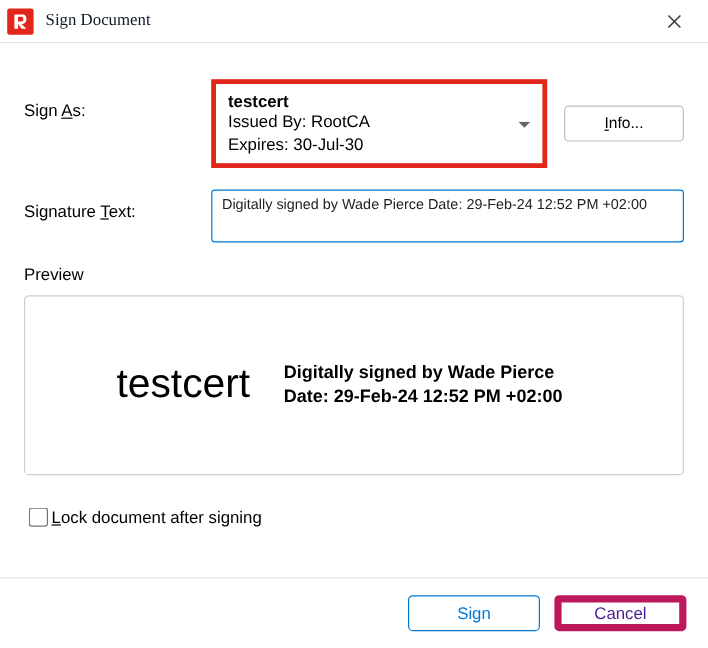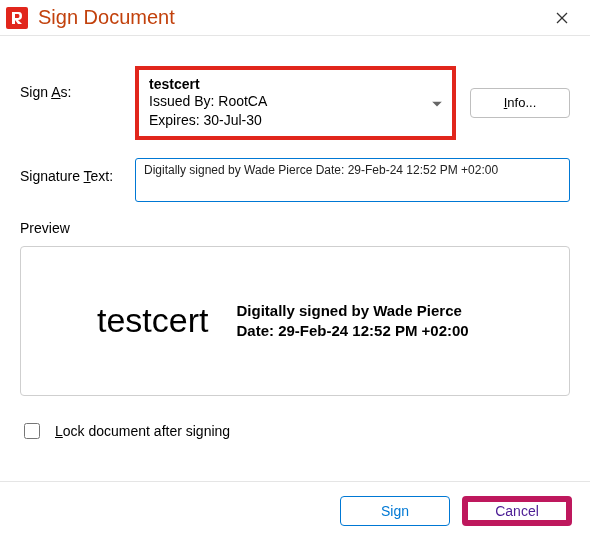--- a/index.html
+++ b/index.html
@@ -26,41 +26,43 @@
     background: #e1261c;
     border-radius: 2px;
     display: flex;
     align-items: center;
     justify-content: center;
     margin-right: 10px;
   }
   .app-icon svg { display: block; }
   .titlebar .title {
     flex: 1;
-    color: #c2410c;
-    font-size: 20px;
+    color: #0f172a;
+    font-size: 14px;
+    font-family: Liberation Serif, serif;
   }
   .close-btn {
     width: 40px;
     height: 28px;
     display: flex;
     align-items: center;
     justify-content: center;
     cursor: pointer;
     color: #333;
   }
   .close-btn svg { display: block; }
 
   .content {
     padding: 30px 20px 10px 20px;
   }
   .row {
     display: flex;
     align-items: flex-start;
     margin-bottom: 18px;
+    gap: 41px;
   }
   .label-col {
     width: 115px;
     padding-top: 18px;
     font-size: 14px;
   }
   .label-col.sig-label { padding-top: 10px; }
   .cert-wrap {
     flex: 1;
     display: flex;
@@ -136,21 +138,21 @@
     font-size: 15px;
     line-height: 1.35;
     flex: 1;
     font-weight: bold;
   }
 
   .lock-row {
     display: flex;
     align-items: center;
     margin-top: 24px;
-    gap: 12px;
+    gap: 0;
     font-size: 14px;
   }
   .lock-row input[type="checkbox"] {
     width: 16px;
     height: 16px;
     accent-color: #0078d4;
   }
 
   .footer {
     position: absolute;

